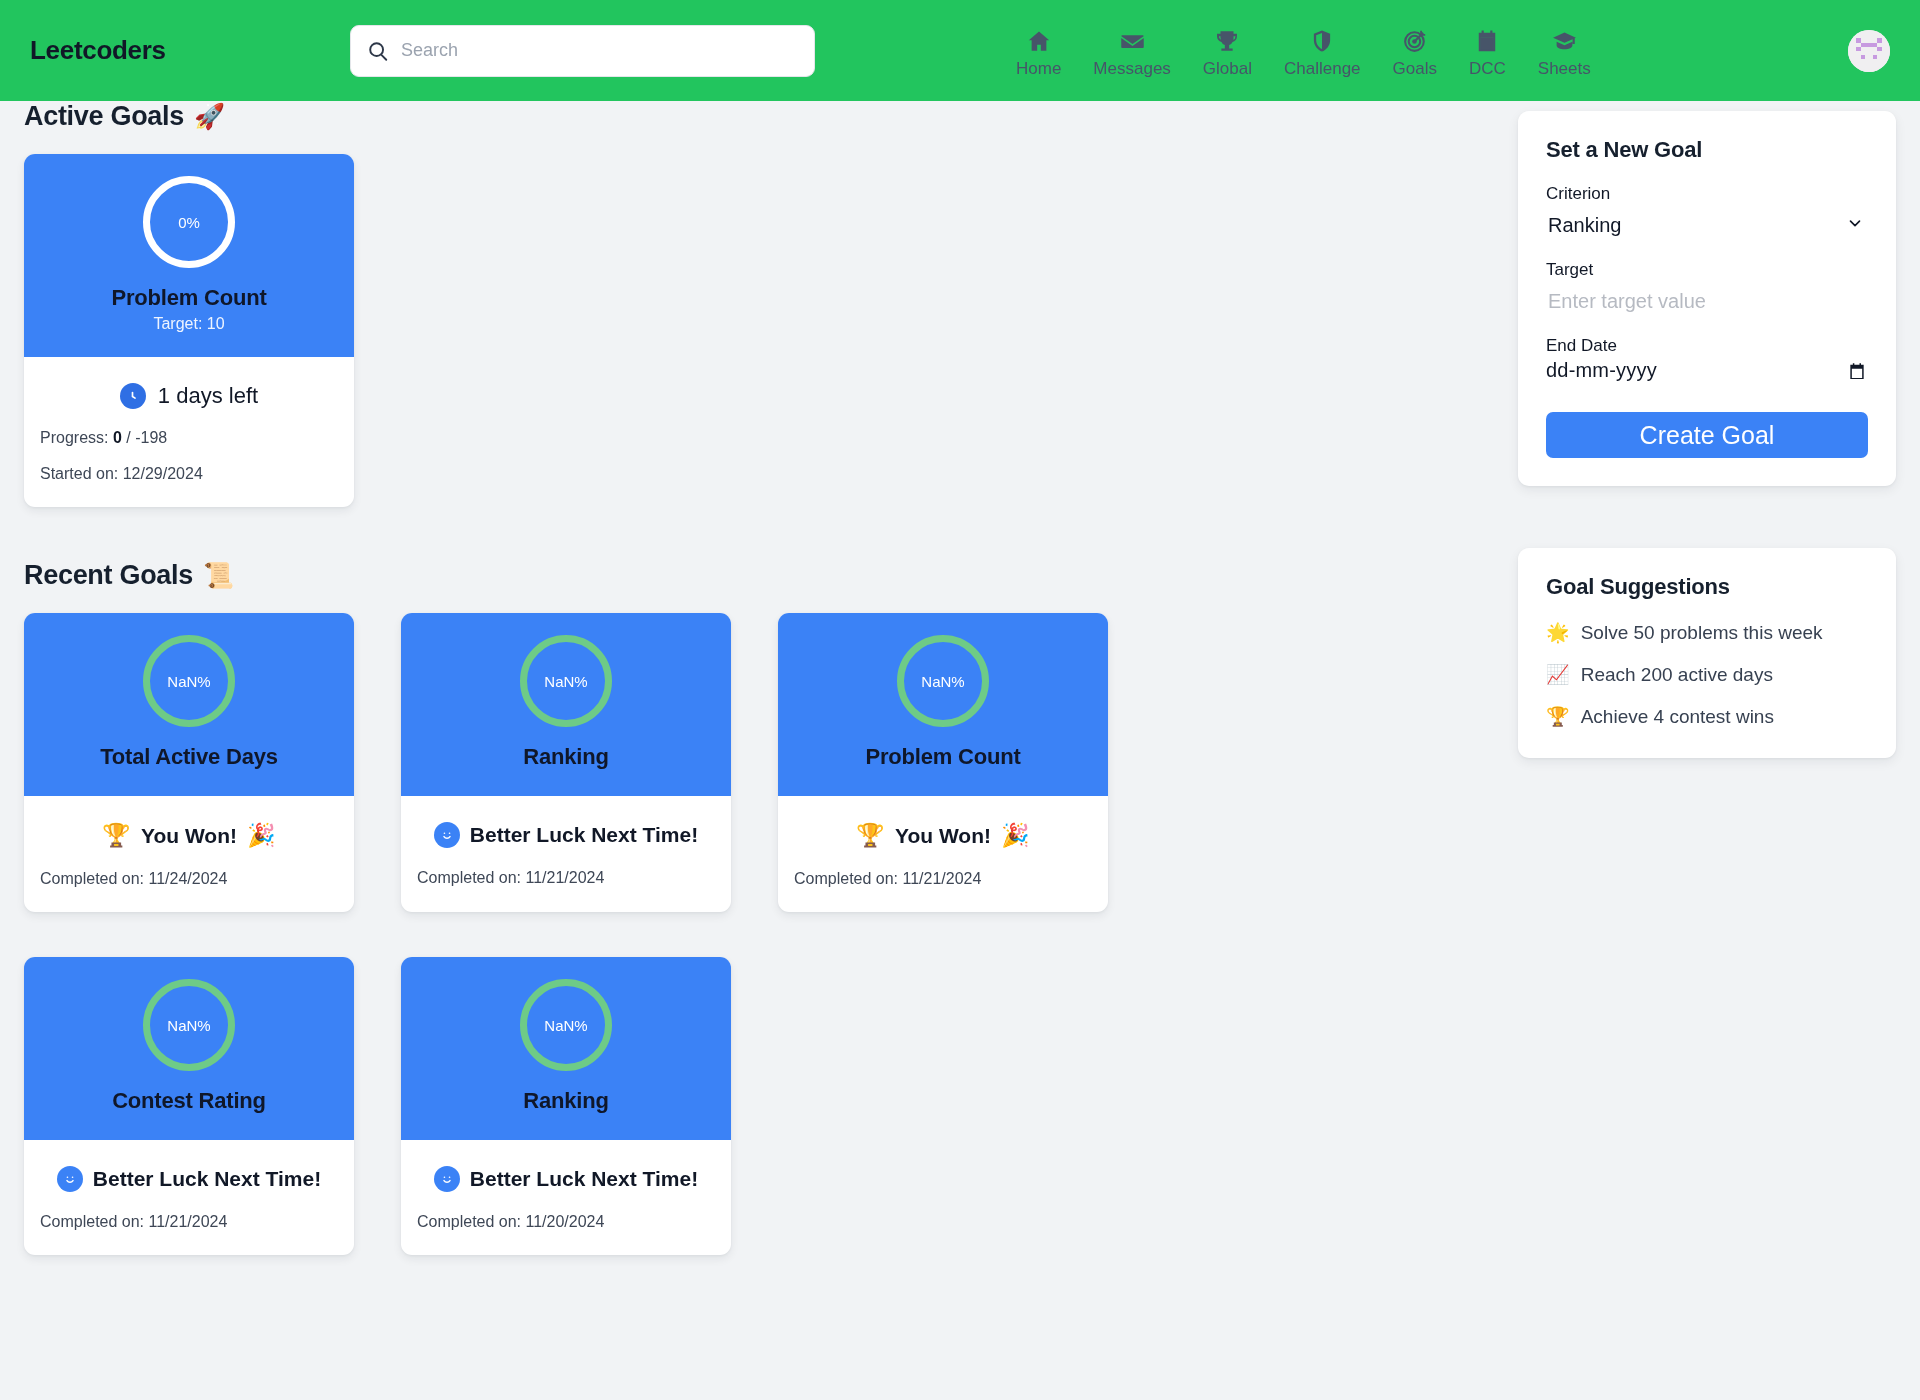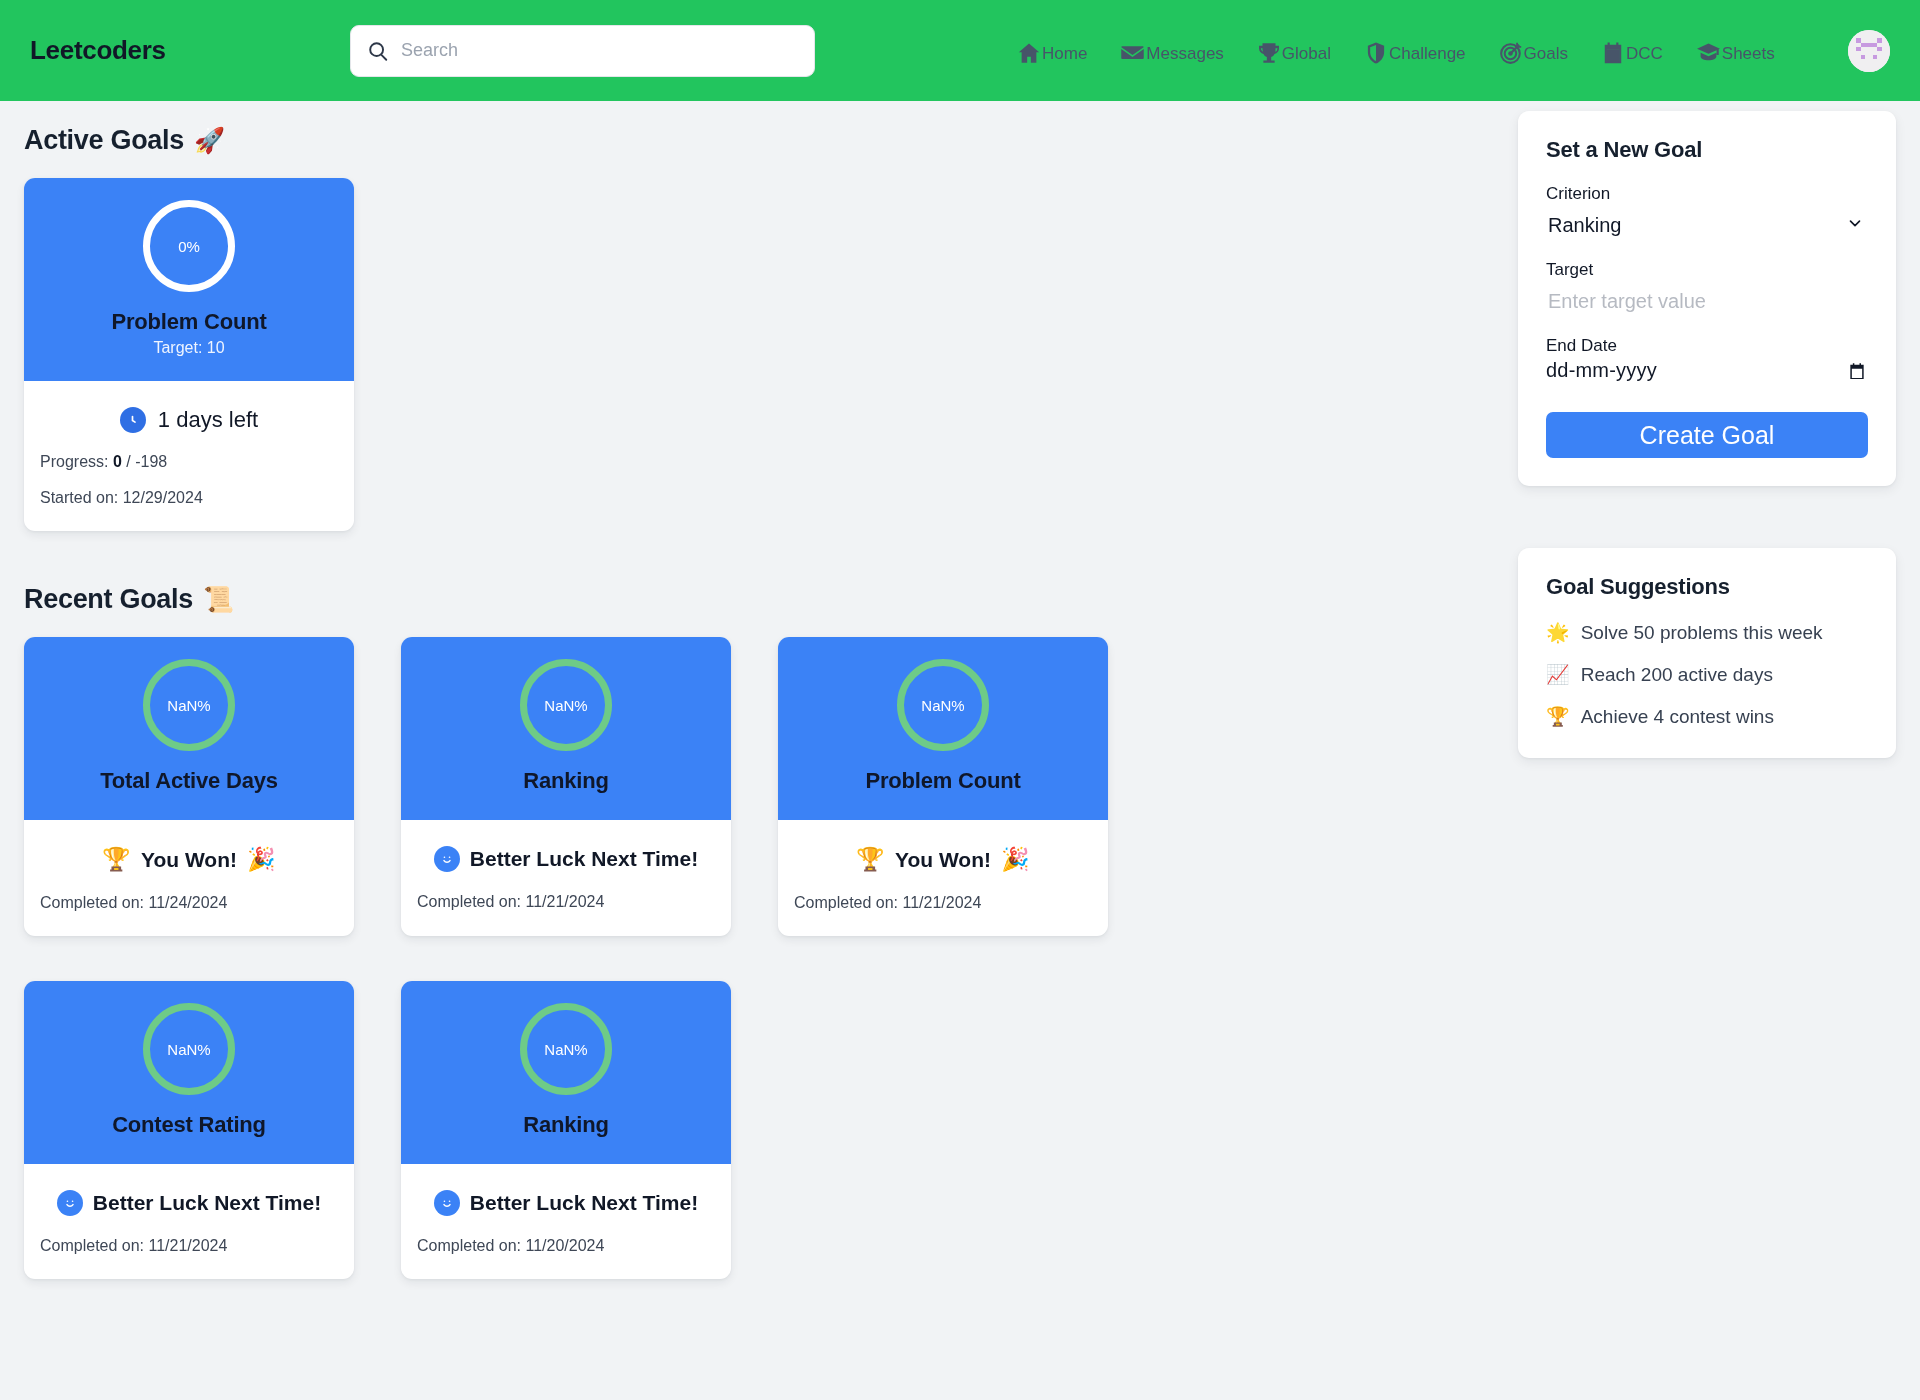--- a/index.html
+++ b/index.html
@@ -55,21 +55,21 @@
 
   .nav {
     display: flex;
     align-items: flex-start;
     gap: 0px;
     margin-left: 185px;
     margin-top: 4px;
   }
   .nav-item {
     display: flex;
-    flex-direction: row;
+    flex-direction: column;
     align-items: center;
     justify-content: flex-start;
     padding: 0 16px;
     cursor: pointer;
     color: #475569;
     text-decoration: none;
   }
   .nav-icon { height: 30px; display:flex; align-items:center; justify-content:center; }
   .nav-label { font-size: 17px; margin-top: 3px; color: #475569; white-space: nowrap; }
 
@@ -84,21 +84,20 @@
   }
 
   
   .main {
     display: flex;
     padding: 0 24px;
     height: calc(1400px - 101px);
   }
   .left-col {
     flex: 1 1 auto;
-    padding-top: 24px;
     min-width: 0;
   }
   .right-col {
     flex: 0 0 410px;
     padding-top: 10px;
     padding-left: 32px;
   }
 
   .section-title {
     font-size: 27px;

